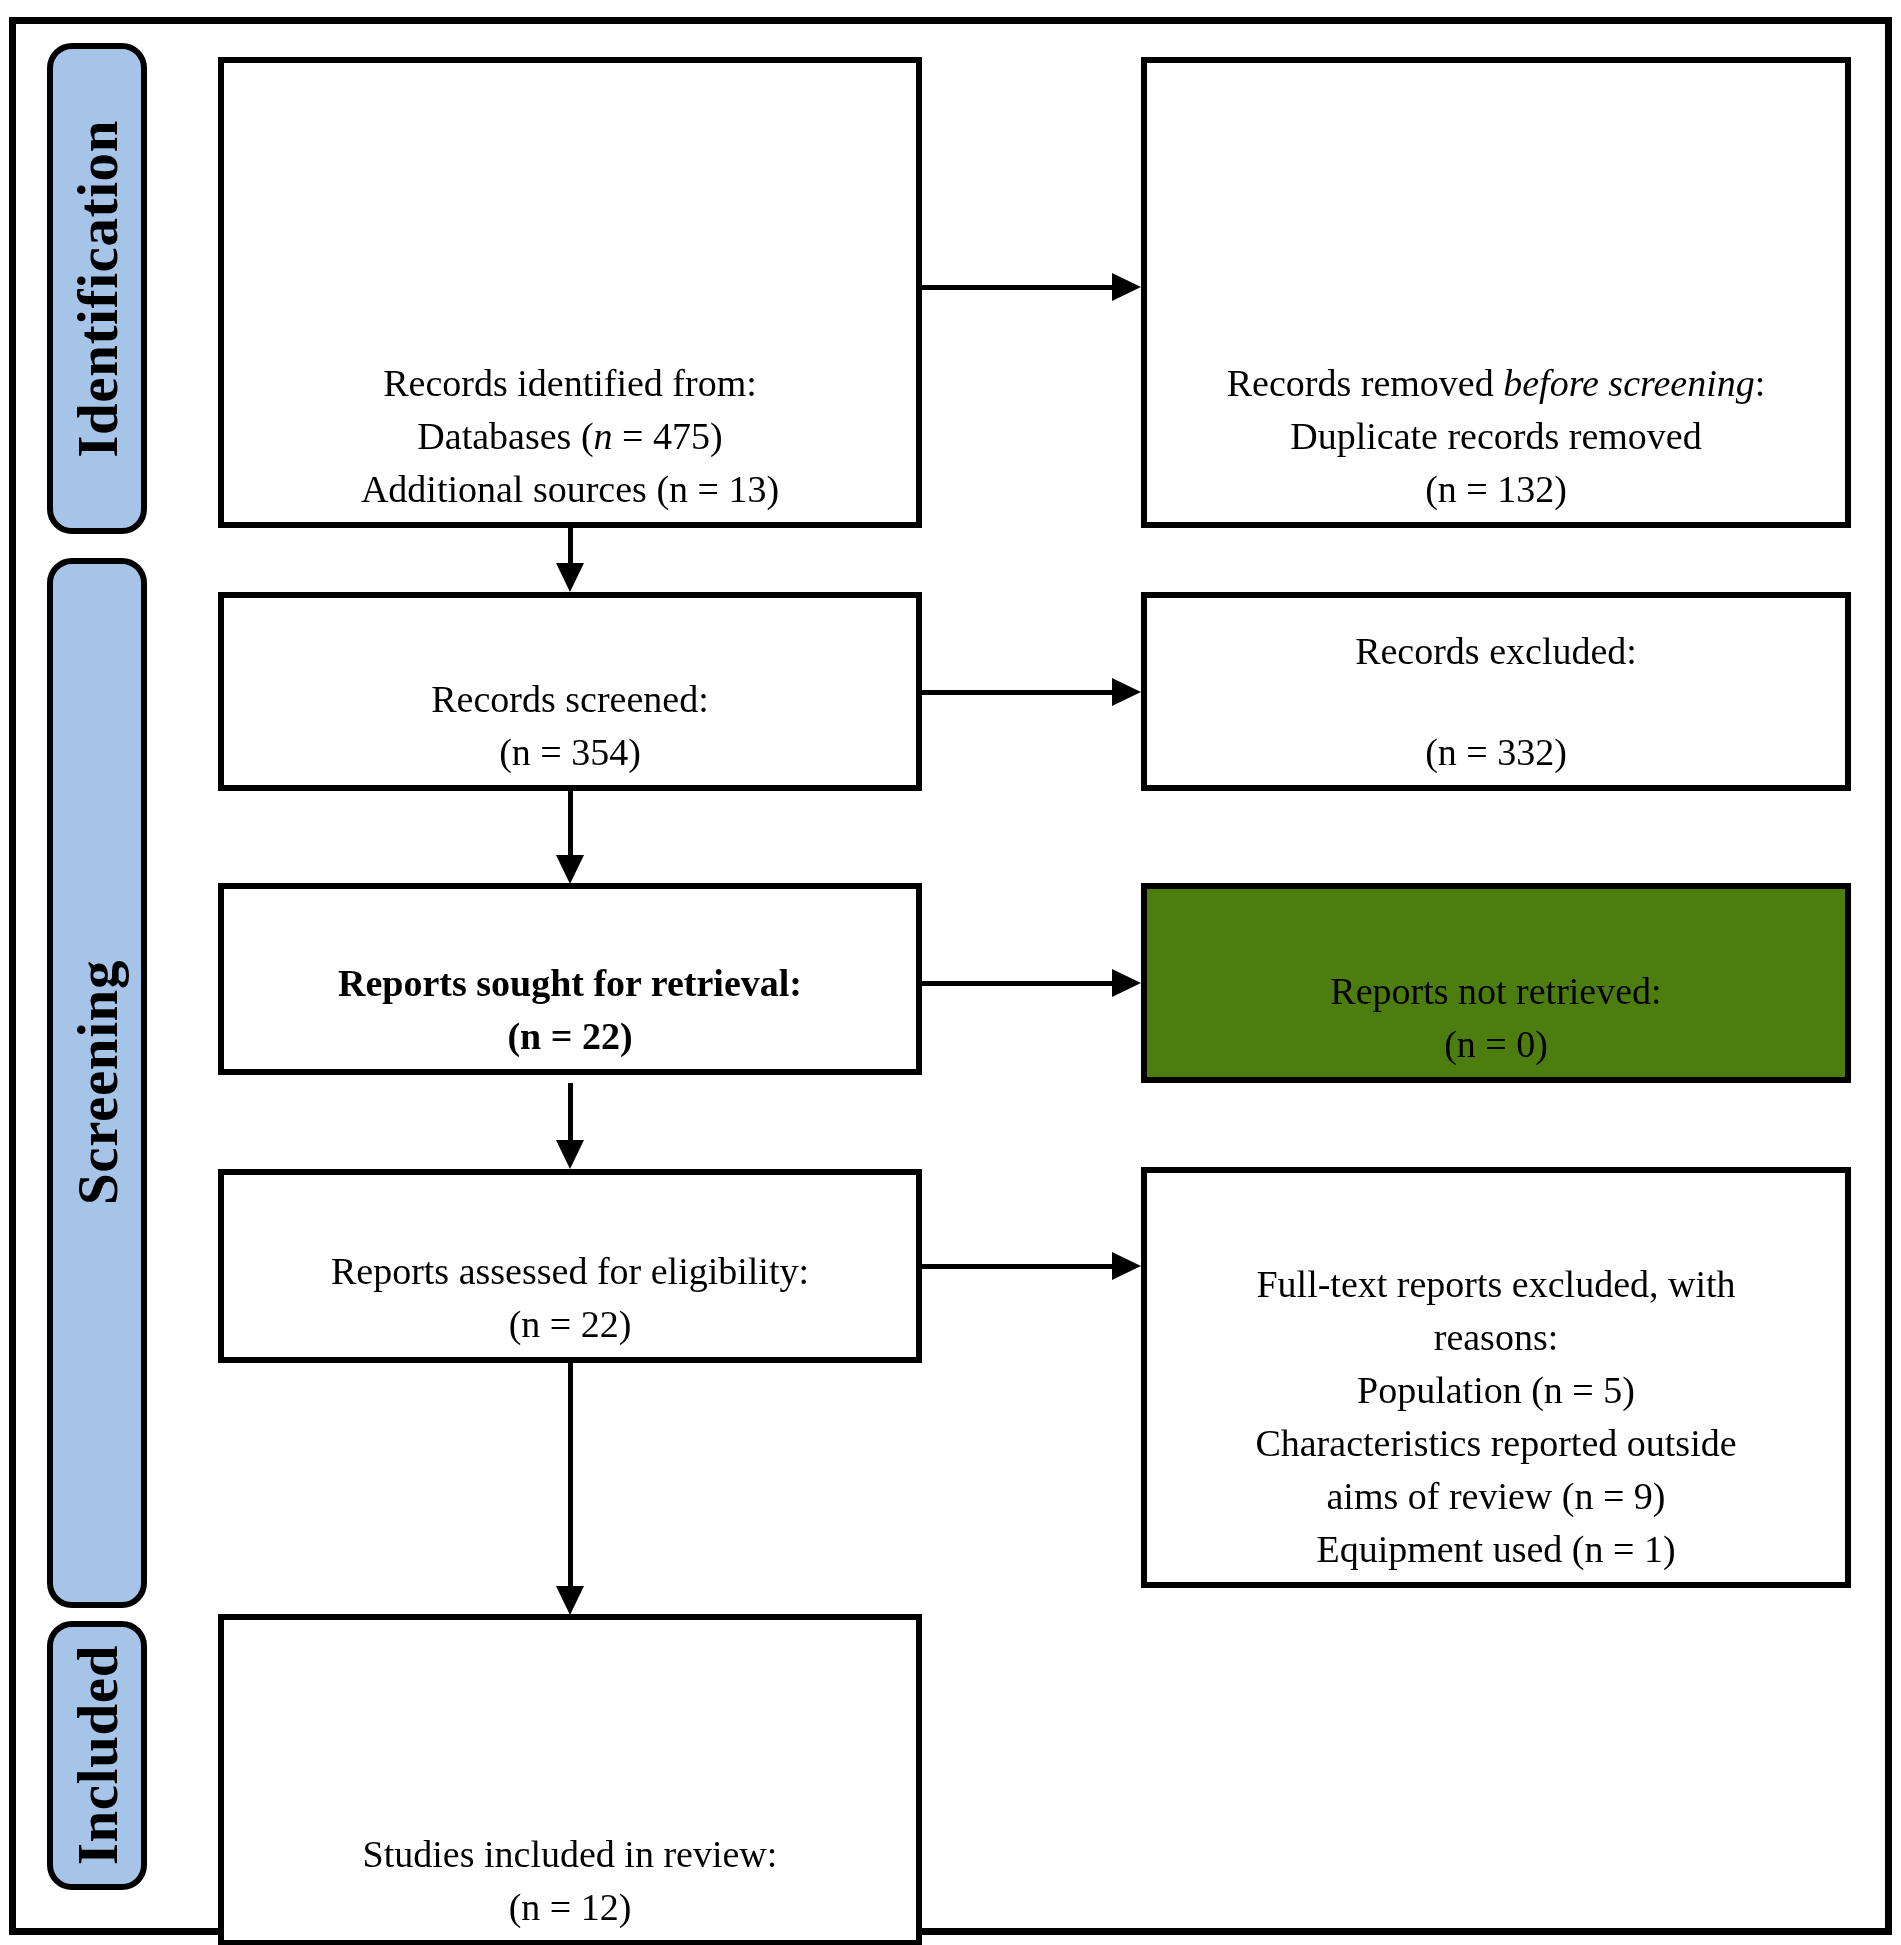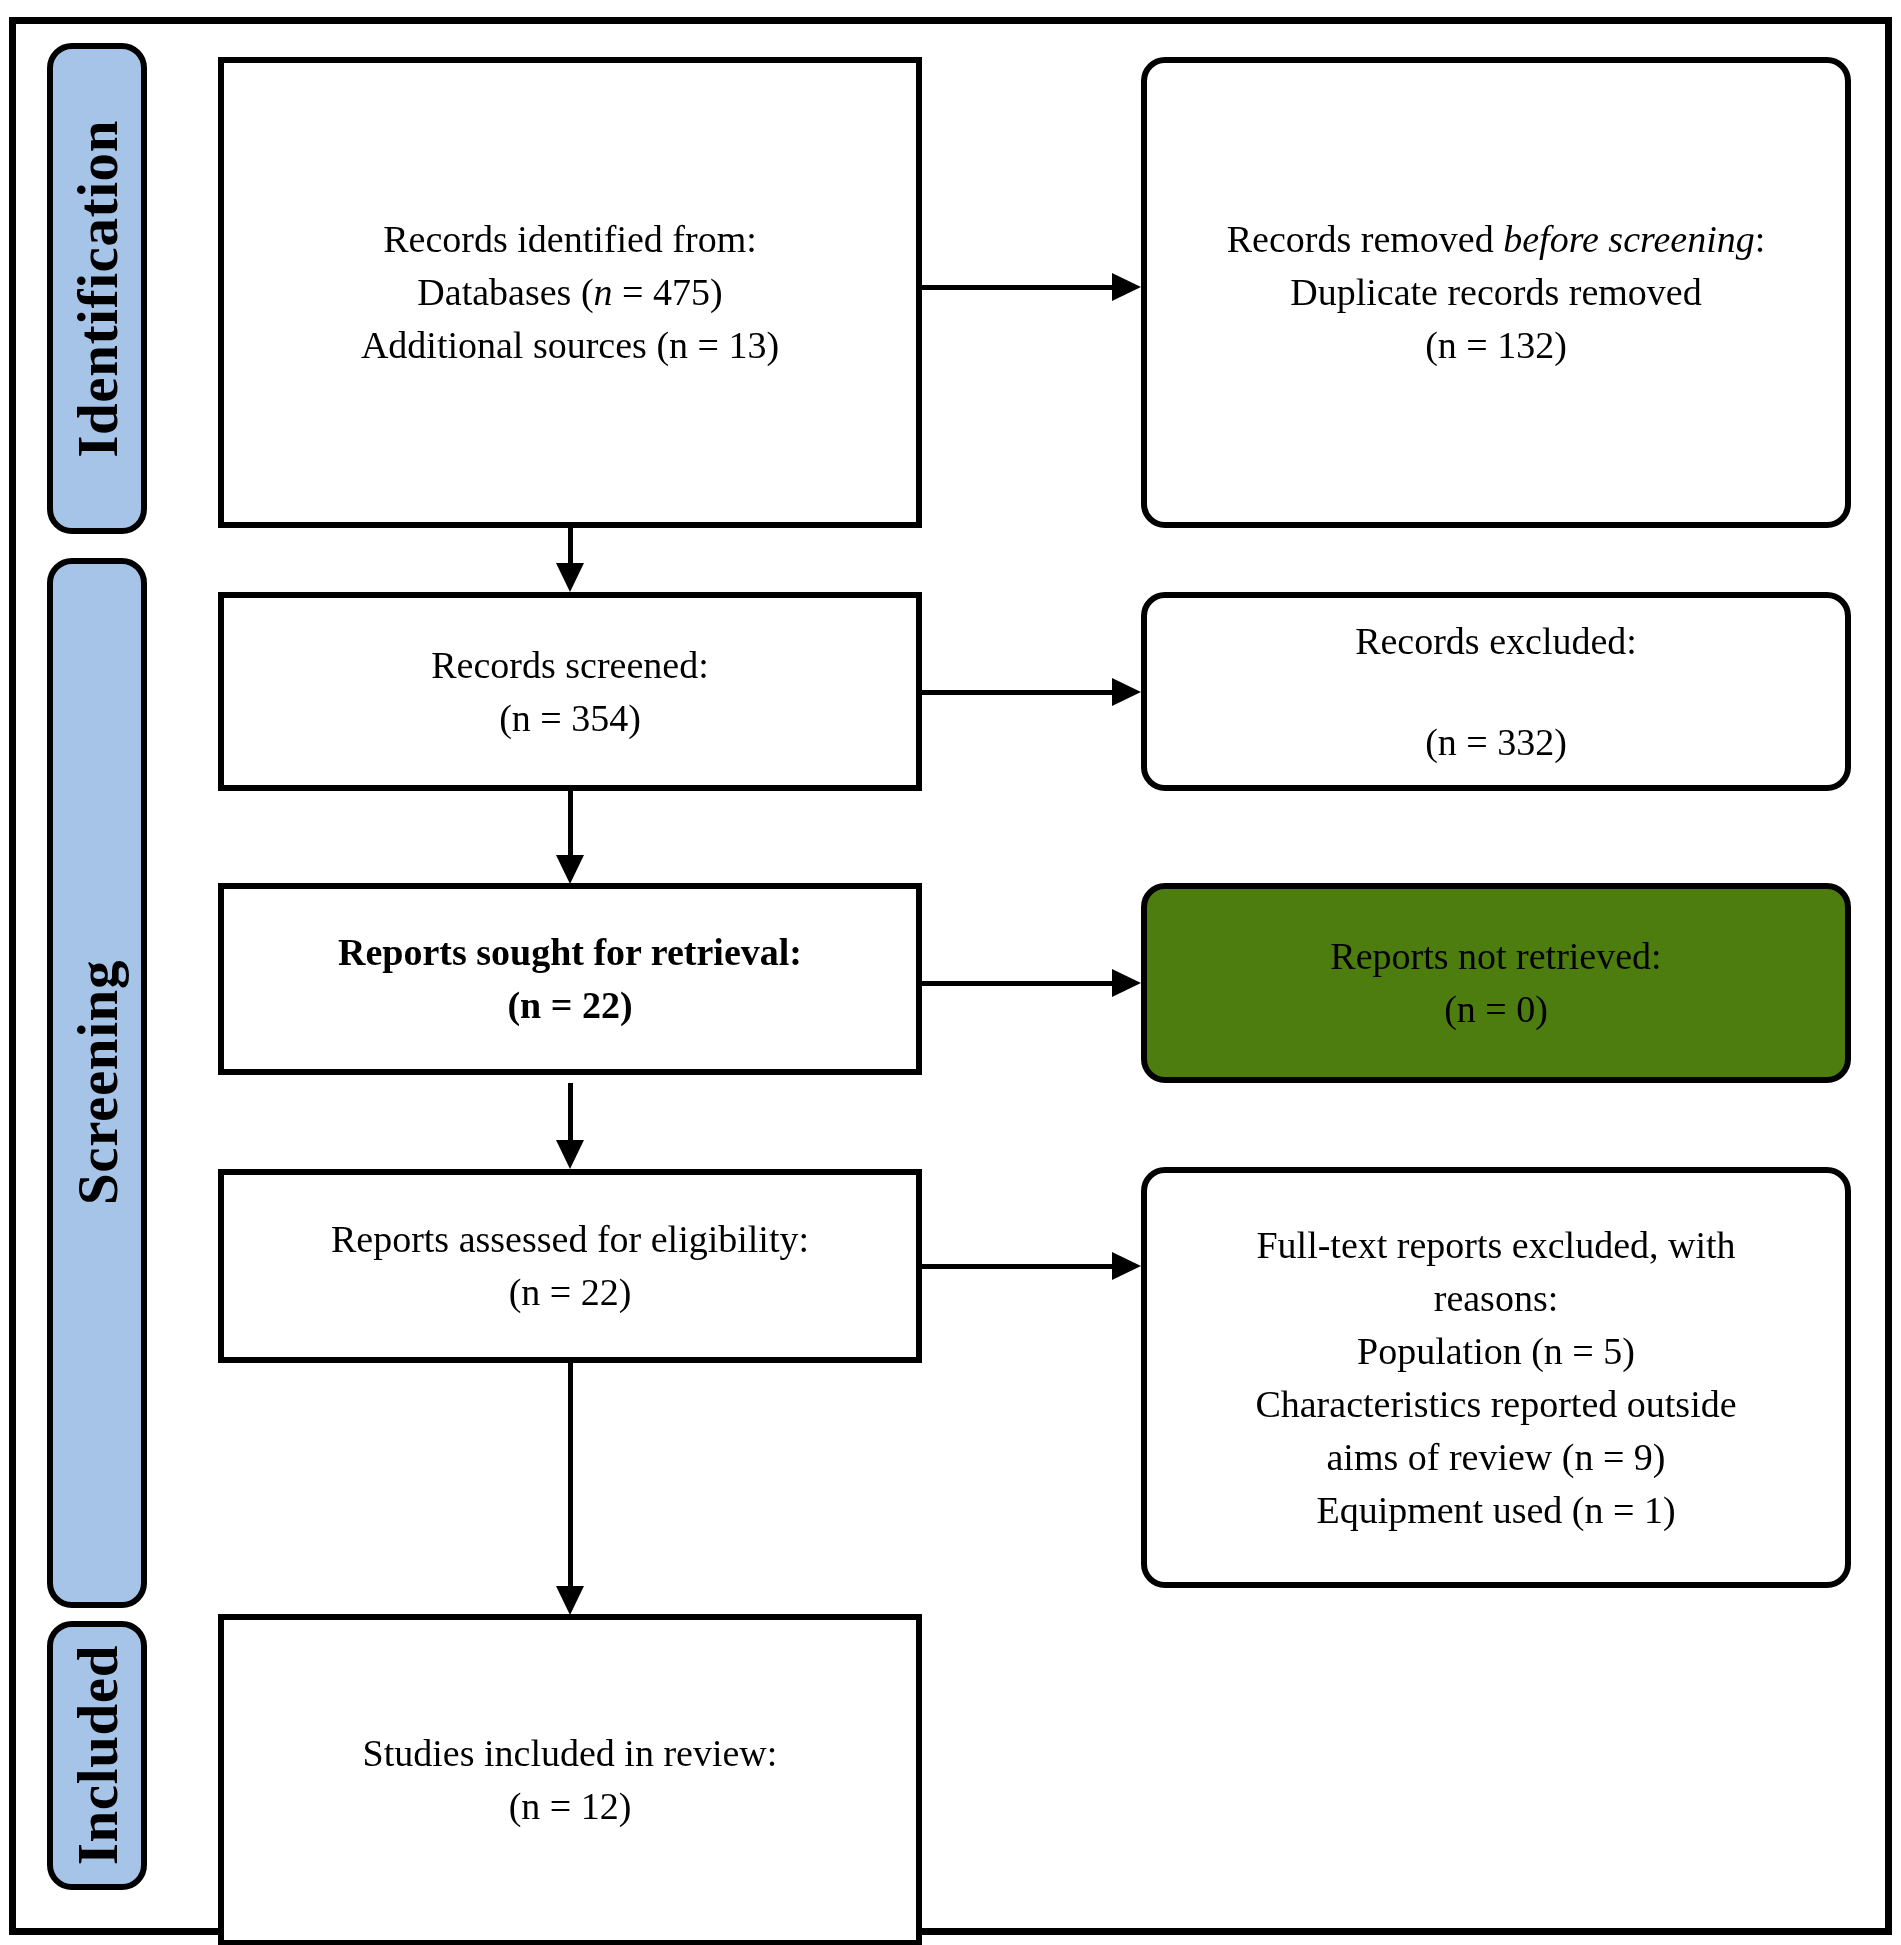--- a/index.html
+++ b/index.html
@@ -49,28 +49,28 @@
   #stage-included       { top: 1621px; height: 269px; }
 
   .box {
     position: absolute;
     background: #ffffff;
     border: 6px solid #000000;
     box-sizing: border-box;
     display: flex;
     flex-direction: column;
     align-items: center;
-    justify-content: center;
+    justify-content: flex-end;
     text-align: center;
     font-size: 38px;
     line-height: 53px;
     padding: 6px 18px;
   }
   .col-left  { left: 218px;  width: 704px; }
-  .col-right { left: 1141px; width: 710px; border-radius: 24px; }
+  .col-right { left: 1141px; width: 710px; }
 
   #box-records-identified   { top: 57px;   height: 471px; }
   #box-records-removed      { top: 57px;   height: 471px; }
   #box-records-screened     { top: 592px;  height: 199px; }
   #box-records-excluded     { top: 592px;  height: 199px; }
   #box-reports-sought       { top: 883px; height: 192px; font-weight: bold; }
   #box-reports-not-retrieved{ top: 883px; height: 200px; }
   #box-reports-assessed     { top: 1169px; height: 194px; }
   #box-fulltext-excluded    { top: 1167px; height: 421px; }
   #box-studies-included     { top: 1614px; height: 332px; }

